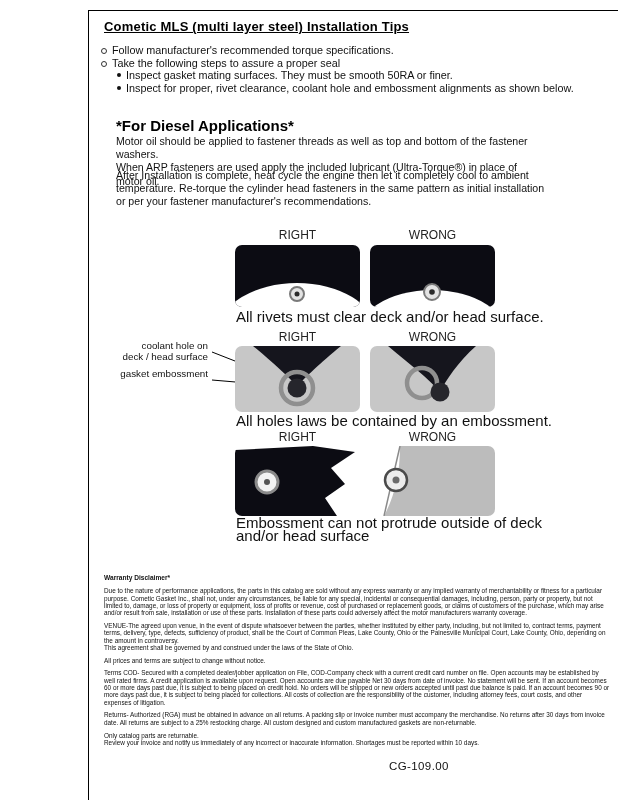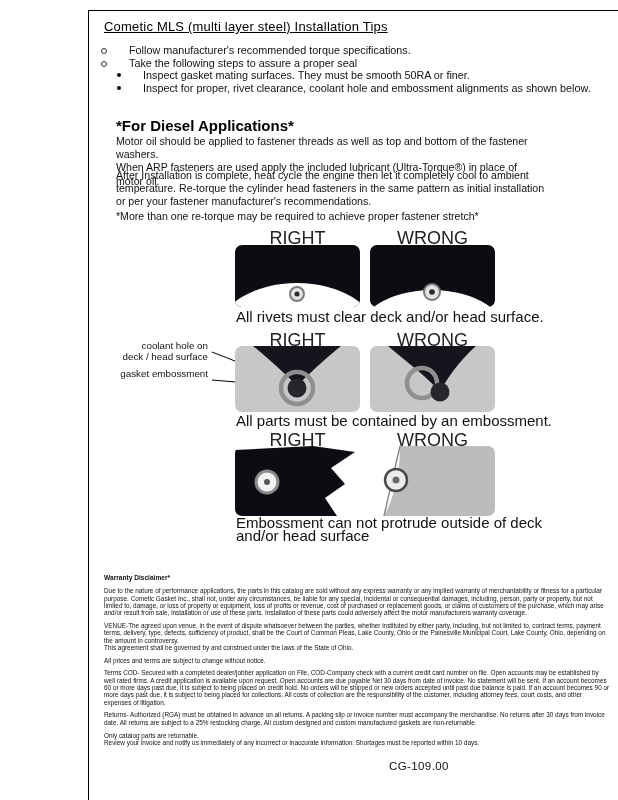--- a/index.html
+++ b/index.html
@@ -5,36 +5,36 @@
   html,body{margin:0;padding:0;background:#ffffff;}
   .page{
     position:relative;width:618px;height:800px;background:#ffffff;overflow:hidden;
     font-family:"Liberation Sans", sans-serif;color:#111;
   }
   .border-top{position:absolute;left:88px;top:10px;width:530px;height:1px;background:#000;}
   .border-left{position:absolute;left:88px;top:10px;width:1px;height:790px;background:#000;}
 
   .title{
     position:absolute;left:104px;top:19px;margin:0;
-    font-size:13px;font-weight:normal;text-decoration:underline;letter-spacing:.2px;color:#000;
+    font-size:13px;font-weight:bold;text-decoration:underline;letter-spacing:.2px;color:#000;
   }
 
   .tips{position:absolute;left:101px;top:44px;font-size:10.8px;color:#111;}
-  .tip{display:flex;align-items:flex-start;line-height:12.6px;gap:17px;}
+  .tip{display:flex;align-items:flex-start;line-height:12.6px;}
   .o-bullet{flex:none;width:4px;height:4px;border:1px solid #333;border-radius:50%;margin:4px 5px 0 0;}
   .dot-bullet{flex:none;width:4px;height:4px;background:#111;border-radius:50%;margin:4px 5px 0 0;}
   .subtips{margin-left:16px;}
 
   .diesel-heading{position:absolute;left:116px;top:117px;font-size:15px;font-weight:bold;color:#000;}
   .para{position:absolute;left:116px;font-size:10.6px;line-height:13.2px;white-space:pre-line;color:#111;}
   .d-para1{top:135px;width:420px;}
   .d-para2{top:169px;width:430px;}
   .d-note{top:210px;width:430px;}
 
-  .d-label{position:absolute;width:125px;text-align:center;font-size:18px;color:#222;}
+  .d-label{position:absolute;width:125px;text-align:center;font-size:12px;color:#222;}
   .d-img{position:absolute;width:125px;border-radius:7px;overflow:hidden;line-height:0;}
   .caption{position:absolute;font-size:15px;color:#111;white-space:pre-line;line-height:12.5px;}
 
   .annot{position:absolute;left:100px;width:108px;text-align:right;font-size:9.8px;line-height:11px;white-space:pre-line;color:#111;}
   .annot1{top:340px;}
   .annot2{top:368px;}
   .leaders{position:absolute;left:211px;top:347px;}
 
   .legal{position:absolute;left:104px;top:574px;width:507px;font-size:6.4px;line-height:7.3px;color:#111;}
   .legal-h{font-weight:bold;font-size:6.6px;margin-bottom:6px;}
@@ -70,21 +70,20 @@
       </div>
     </div>
   </div>
 
   <div class="diesel-heading">*For Diesel Applications*</div>
   <div class="para d-para2">After Installation is complete, heat cycle the engine then let it completely cool to ambient
 temperature. Re-torque the cylinder head fasteners in the same pattern as initial installation
 or per your fastener manufacturer's recommendations.</div>
   <div class="para d-para1">Motor oil should be applied to fastener threads as well as top and bottom of the fastener washers.
 When ARP fasteners are used apply the included lubricant (Ultra-Torque®) in place of motor oil.</div>
-  <div class="para d-note">*More than one re-torque may be required to achieve proper fastener stretch*</div>
 
   <div class="d-label" style="left:235px;top:228px;">RIGHT</div>
   <div class="d-label" style="left:370px;top:228px;">WRONG</div>
   <div class="d-img" style="left:235px;top:245px;height:62px;">
     <svg width="125" height="62" viewBox="0 0 125 62">
       <rect width="125" height="62" fill="#0c0c13"></rect>
       <ellipse cx="62" cy="86" rx="78" ry="48" fill="#ffffff"></ellipse>
       <circle cx="62" cy="49" r="7" fill="#e3e3e3" stroke="#7a7a7a" stroke-width="2"></circle>
       <circle cx="62" cy="49" r="2.5" fill="#2a2a2a"></circle>
     </svg>
@@ -117,21 +116,21 @@
     </svg>
   </div>
   <div class="d-img" style="left:370px;top:346px;height:66px;">
     <svg width="125" height="66" viewBox="0 0 125 66">
       <rect width="125" height="66" fill="#c7c7c7"></rect>
       <path d="M18,0 C42,20 58,32 70,46 C76,34 88,16 106,0 Z" fill="#15151d"></path>
       <circle cx="52" cy="37" r="15" fill="none" stroke="#8f8f8f" stroke-width="4.5"></circle>
       <circle cx="70" cy="46" r="9.5" fill="#26262c"></circle>
     </svg>
   </div>
-  <div class="caption" style="left:236px;top:415px;">All parts must be contained by an embossment.</div>
+  <div class="caption" style="left:236px;top:415px;">All holes laws be contained by an embossment.</div>
 
   <div class="d-label" style="left:235px;top:430px;">RIGHT</div>
   <div class="d-label" style="left:370px;top:430px;">WRONG</div>
   <div class="d-img" style="left:235px;top:446px;height:70px;">
     <svg width="125" height="70" viewBox="0 0 125 70">
       <path d="M0,4 L78,0 L120,6 L96,22 L110,38 L90,52 L102,70 L0,70 Z" fill="#0c0c13"></path>
       <circle cx="32" cy="36" r="11" fill="#f2f2f2" stroke="#8a8a8a" stroke-width="3"></circle>
       <circle cx="32" cy="36" r="3" fill="#555555"></circle>
     </svg>
   </div>

